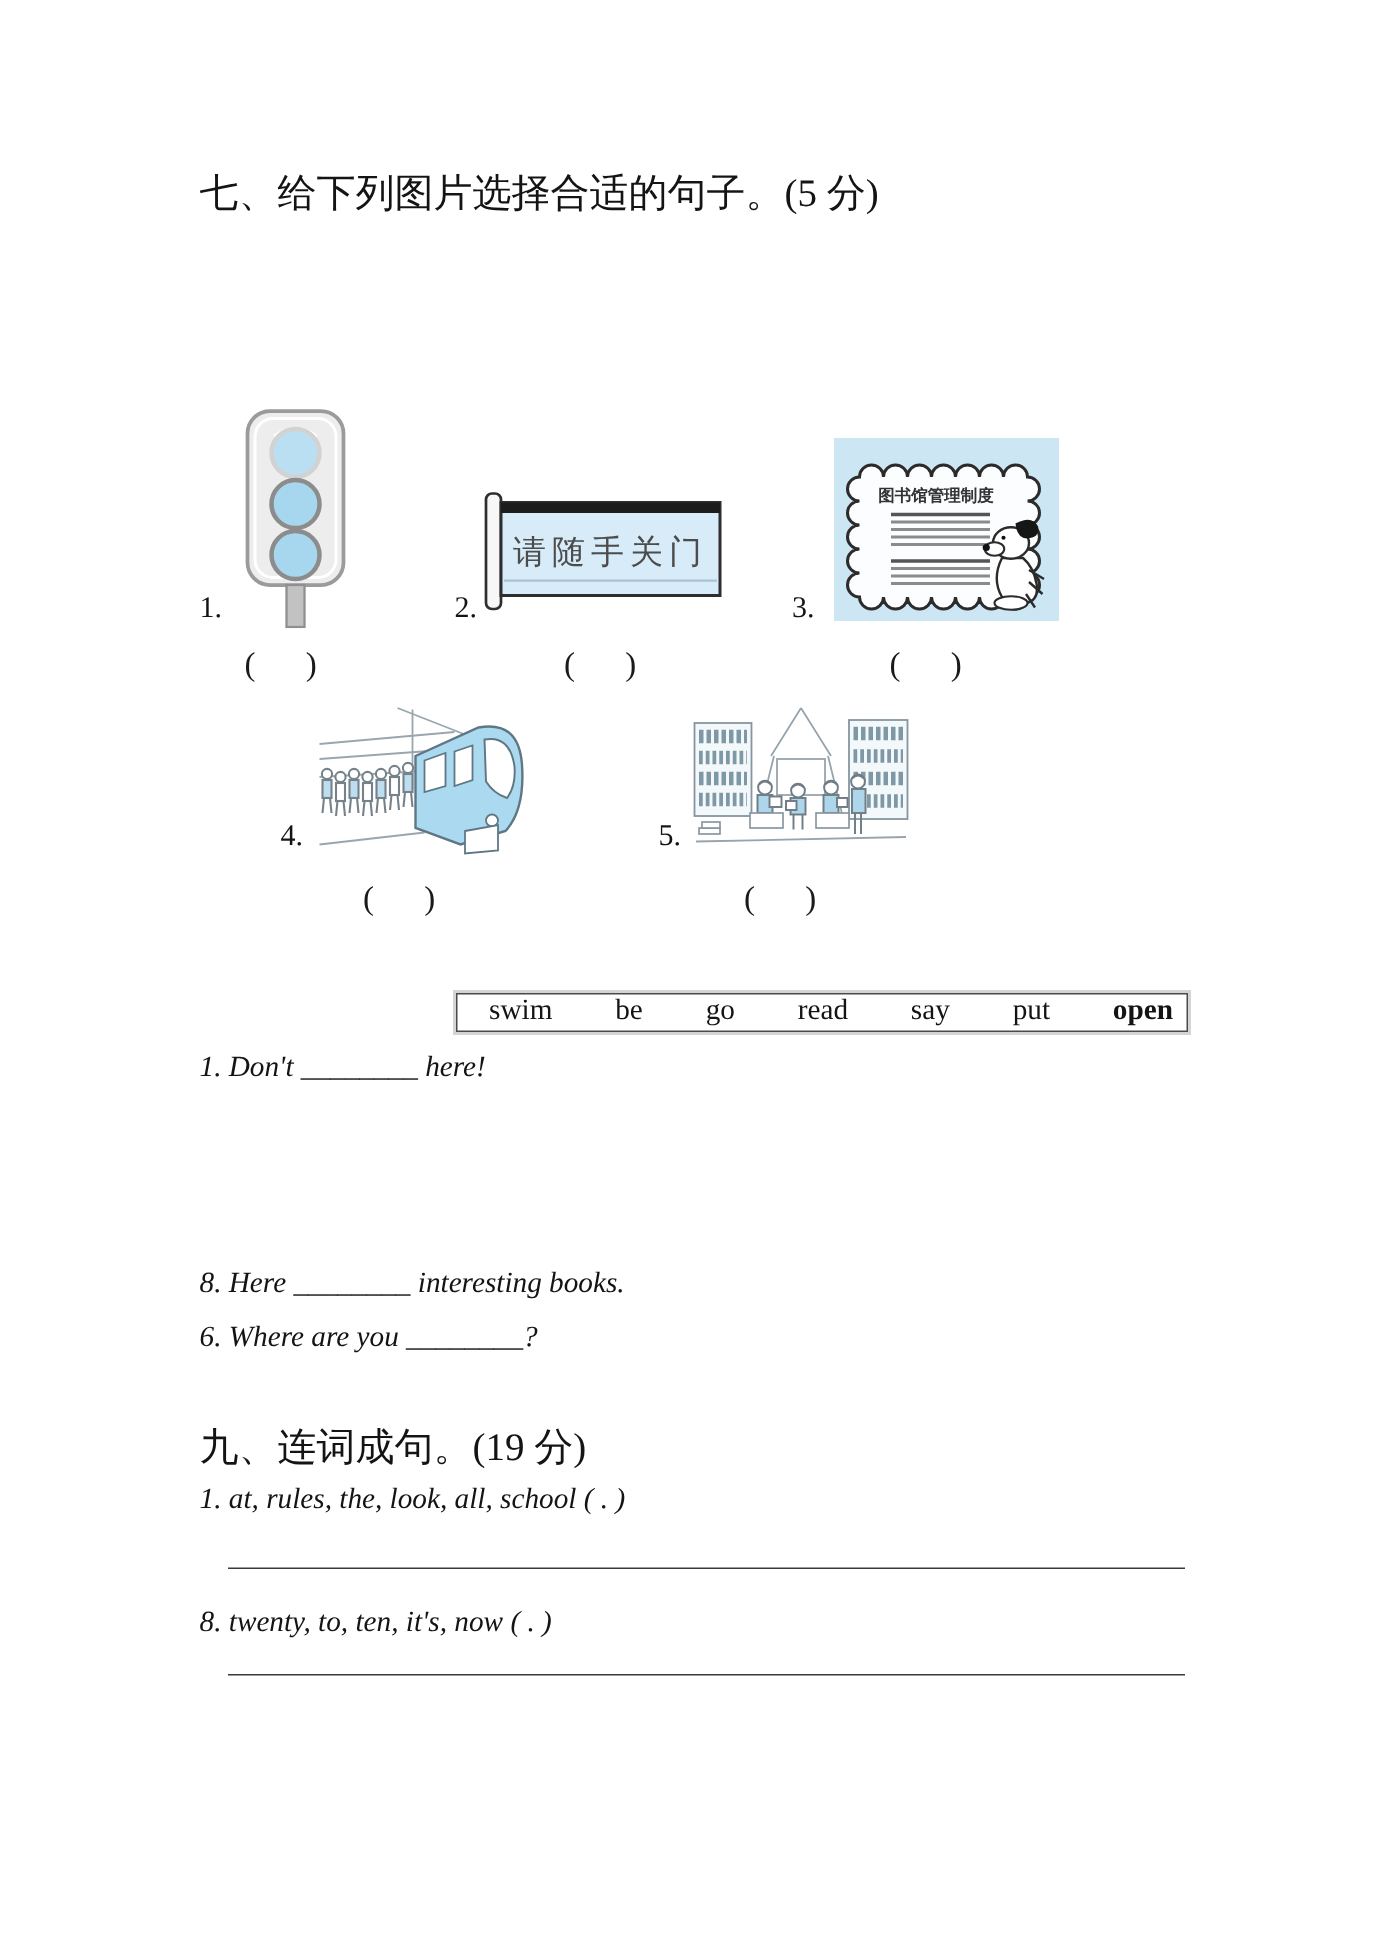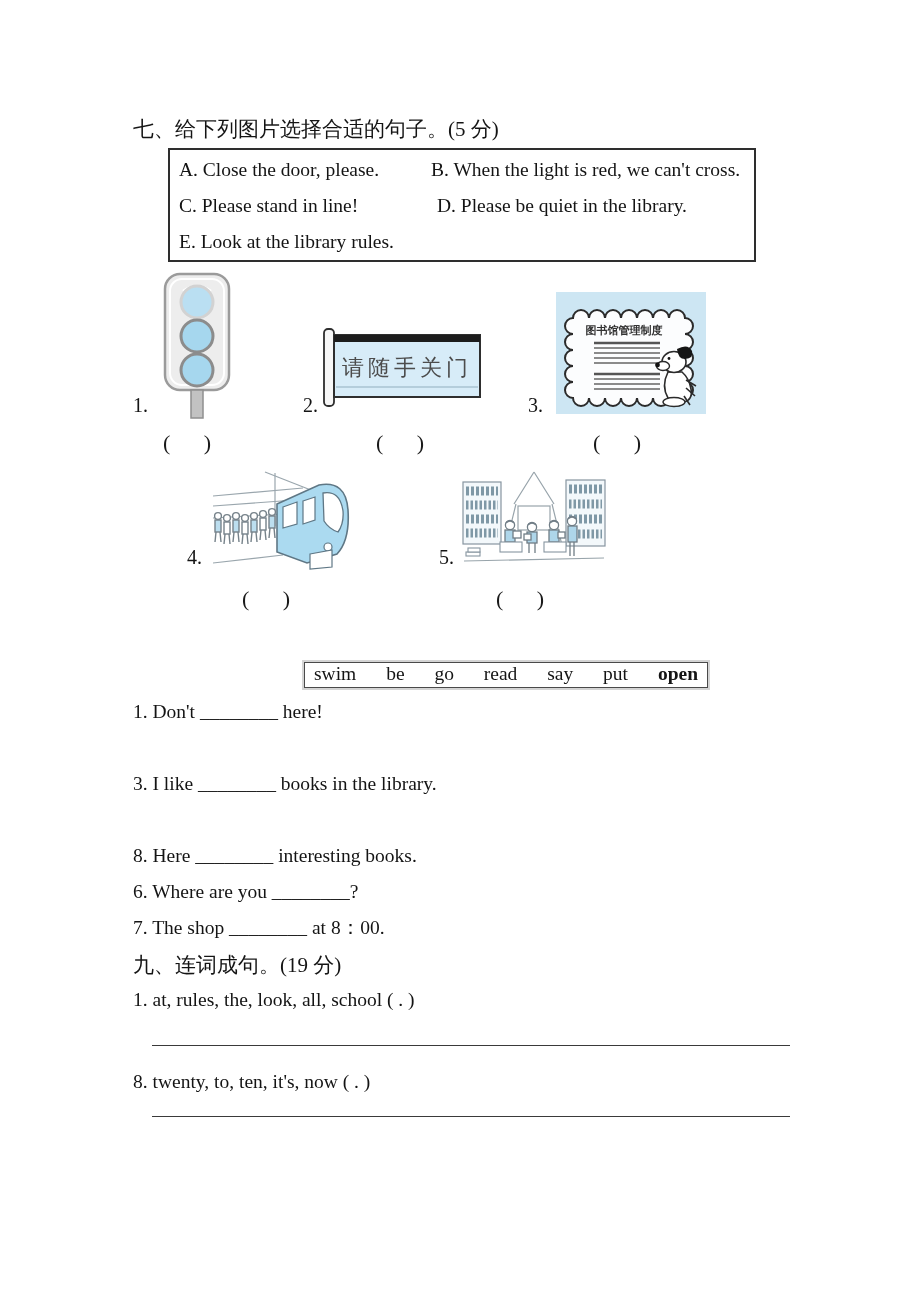--- a/index.html
+++ b/index.html
@@ -2,61 +2,54 @@
 <html><head>
 <meta charset="utf-8">
 <style>
   html,body { margin:0; padding:0; background:#ffffff; }
   .page {
     position:relative; width:920px; height:1302px; background:#ffffff;
     font-family:"Liberation Serif","DejaVu Serif",serif; color:#141414;
     overflow:hidden;
   }
   .abs { position:absolute; }
-  .cn-title { font-size:21px; line-height:26px; white-space:pre; }
-  .txt { font-size:19.5px; line-height:24px; white-space:pre; }
+  .cn-title { font-size:26px; line-height:26px; white-space:pre; }
+  .txt { font-size:19.5px; line-height:24px; white-space:pre;font-style:italic; }
   .options-box {
     position:absolute; left:168px; top:148px; width:584px; height:110px;
     border:2px solid #2e2e2e; background:#ffffff;
   }
   .opt { position:absolute; font-size:19.5px; white-space:pre; }
   .opt-a { left:9px;  top:9px; }
   .opt-b { left:261px; top:9px; }
   .opt-c { left:9px;  top:45px; }
   .opt-d { left:267px; top:45px; }
   .opt-e { left:9px;  top:81px; }
   .pic-num { font-size:20px; }
   .slot { font-size:22px; white-space:pre; letter-spacing:1px; color:#1a1a1a; }
   .wordbox {
     position:absolute; left:304px; top:662px; background:#ffffff;
     border:1.6px solid #4a4a4a; box-shadow:0 0 0 2px #d4d4d4;
     padding:0 9px 2px 9px; font-size:19.5px; white-space:nowrap;
   }
-  .wordbox span { margin-right:25px; }
+  .wordbox span { margin-right:25px;margin-left:12px; }
   .wordbox span:last-child { margin-right:0;font-weight:bold; }
   .ansline {
     position:absolute; left:152px; width:638px; height:0;
     border-top:1.3px solid #3a3a3a;
   }
   svg { display:block; }
 </style>
 </head>
 <body>
 
 <div class="page">
 
   <div class="abs cn-title" style="left:133px; top:116px;">七、给下列图片选择合适的句子。(5 分)</div>
 
-  <div class="options-box">
-    <span class="opt opt-a">A. Close the door, please.</span>
-    <span class="opt opt-b">B. When the light is red, we can't cross.</span>
-    <span class="opt opt-c">C. Please stand in line!</span>
-    <span class="opt opt-d">D. Please be quiet in the library.</span>
-    <span class="opt opt-e">E. Look at the library rules.</span>
-  </div>
 
   <div class="abs" style="left:0; top:0; width:920px;">
 
     <svg class="abs" style="left:155px; top:271px;" width="84" height="148" viewBox="0 0 84 148">
       <rect x="10" y="3" width="64" height="116" rx="15" fill="#ededed" stroke="#9b9b9b" stroke-width="2.5"></rect>
       <rect x="15" y="8" width="54" height="106" rx="12" fill="none" stroke="#ffffff" stroke-width="2"></rect>
       <path d="M28,20 q14,-10 28,0" fill="none" stroke="#ffffff" stroke-width="2.5"></path>
       <circle cx="42" cy="31" r="16" fill="#badff2" stroke="#d2d2d2" stroke-width="3"></circle>
       <circle cx="42" cy="65" r="16" fill="#a6d7ee" stroke="#8c8c8c" stroke-width="3"></circle>
       <circle cx="42" cy="99" r="16" fill="#a6d7ee" stroke="#8c8c8c" stroke-width="3"></circle>
@@ -244,24 +237,22 @@
     <span>swim</span>
     <span>be</span>
     <span>go</span>
     <span>read</span>
     <span>say</span>
     <span>put</span>
     <span>open</span>
   </div>
 
   <div class="abs txt" style="left:133px; top:700px;">1. Don't ________ here!</div>
-  <div class="abs txt" style="left:133px; top:772px;">3. I like ________ books in the library.</div>
   <div class="abs txt" style="left:133px; top:844px;">8. Here ________ interesting books.</div>
   <div class="abs txt" style="left:133px; top:880px;">6. Where are you ________?</div>
-  <div class="abs txt" style="left:133px; top:916px;">7. The shop ________ at 8：00.</div>
 
   <div class="abs cn-title" style="left:133px; top:952px;">九、连词成句。(19 分)</div>
 
   <div class="abs txt" style="left:133px; top:988px;">1. at, rules, the, look, all, school ( . )</div>
   <div class="ansline" style="top:1045px;"></div>
 
   <div class="abs txt" style="left:133px; top:1070px;">8. twenty, to, ten, it's, now ( . )</div>
   <div class="ansline" style="top:1116px;"></div>
 
 </div>

